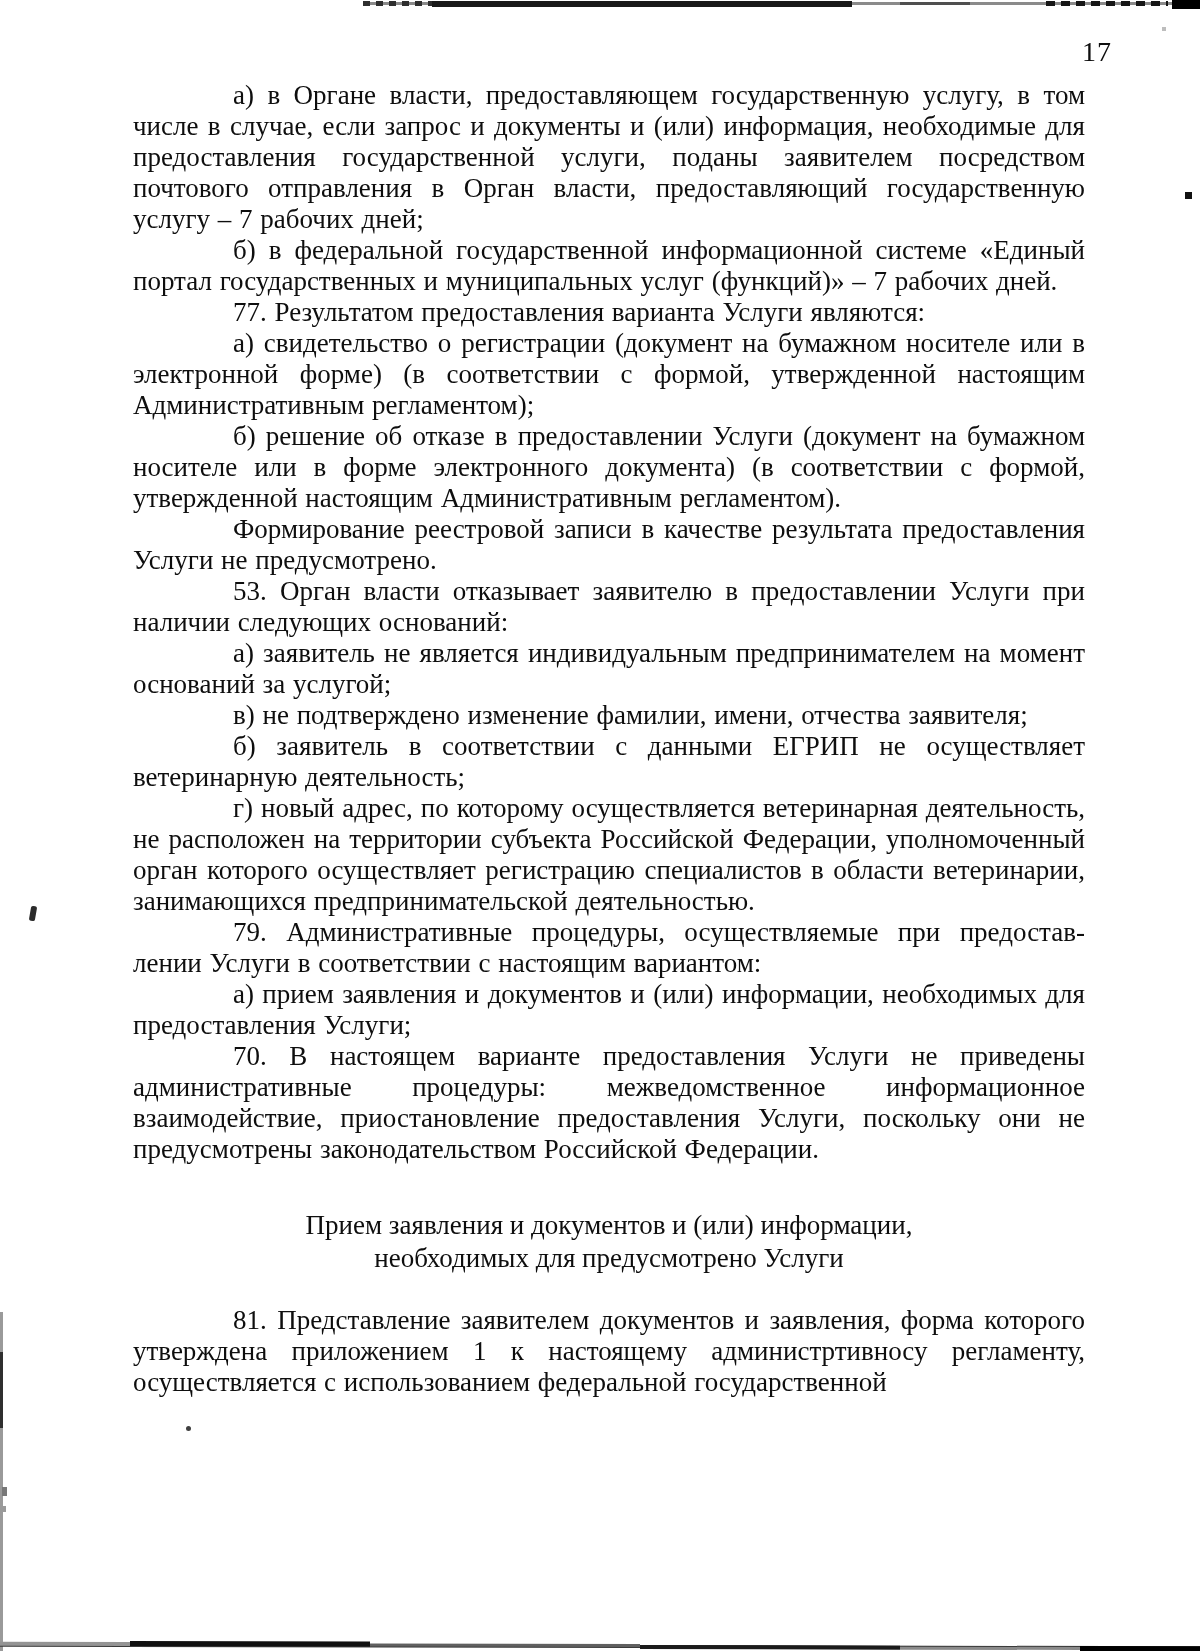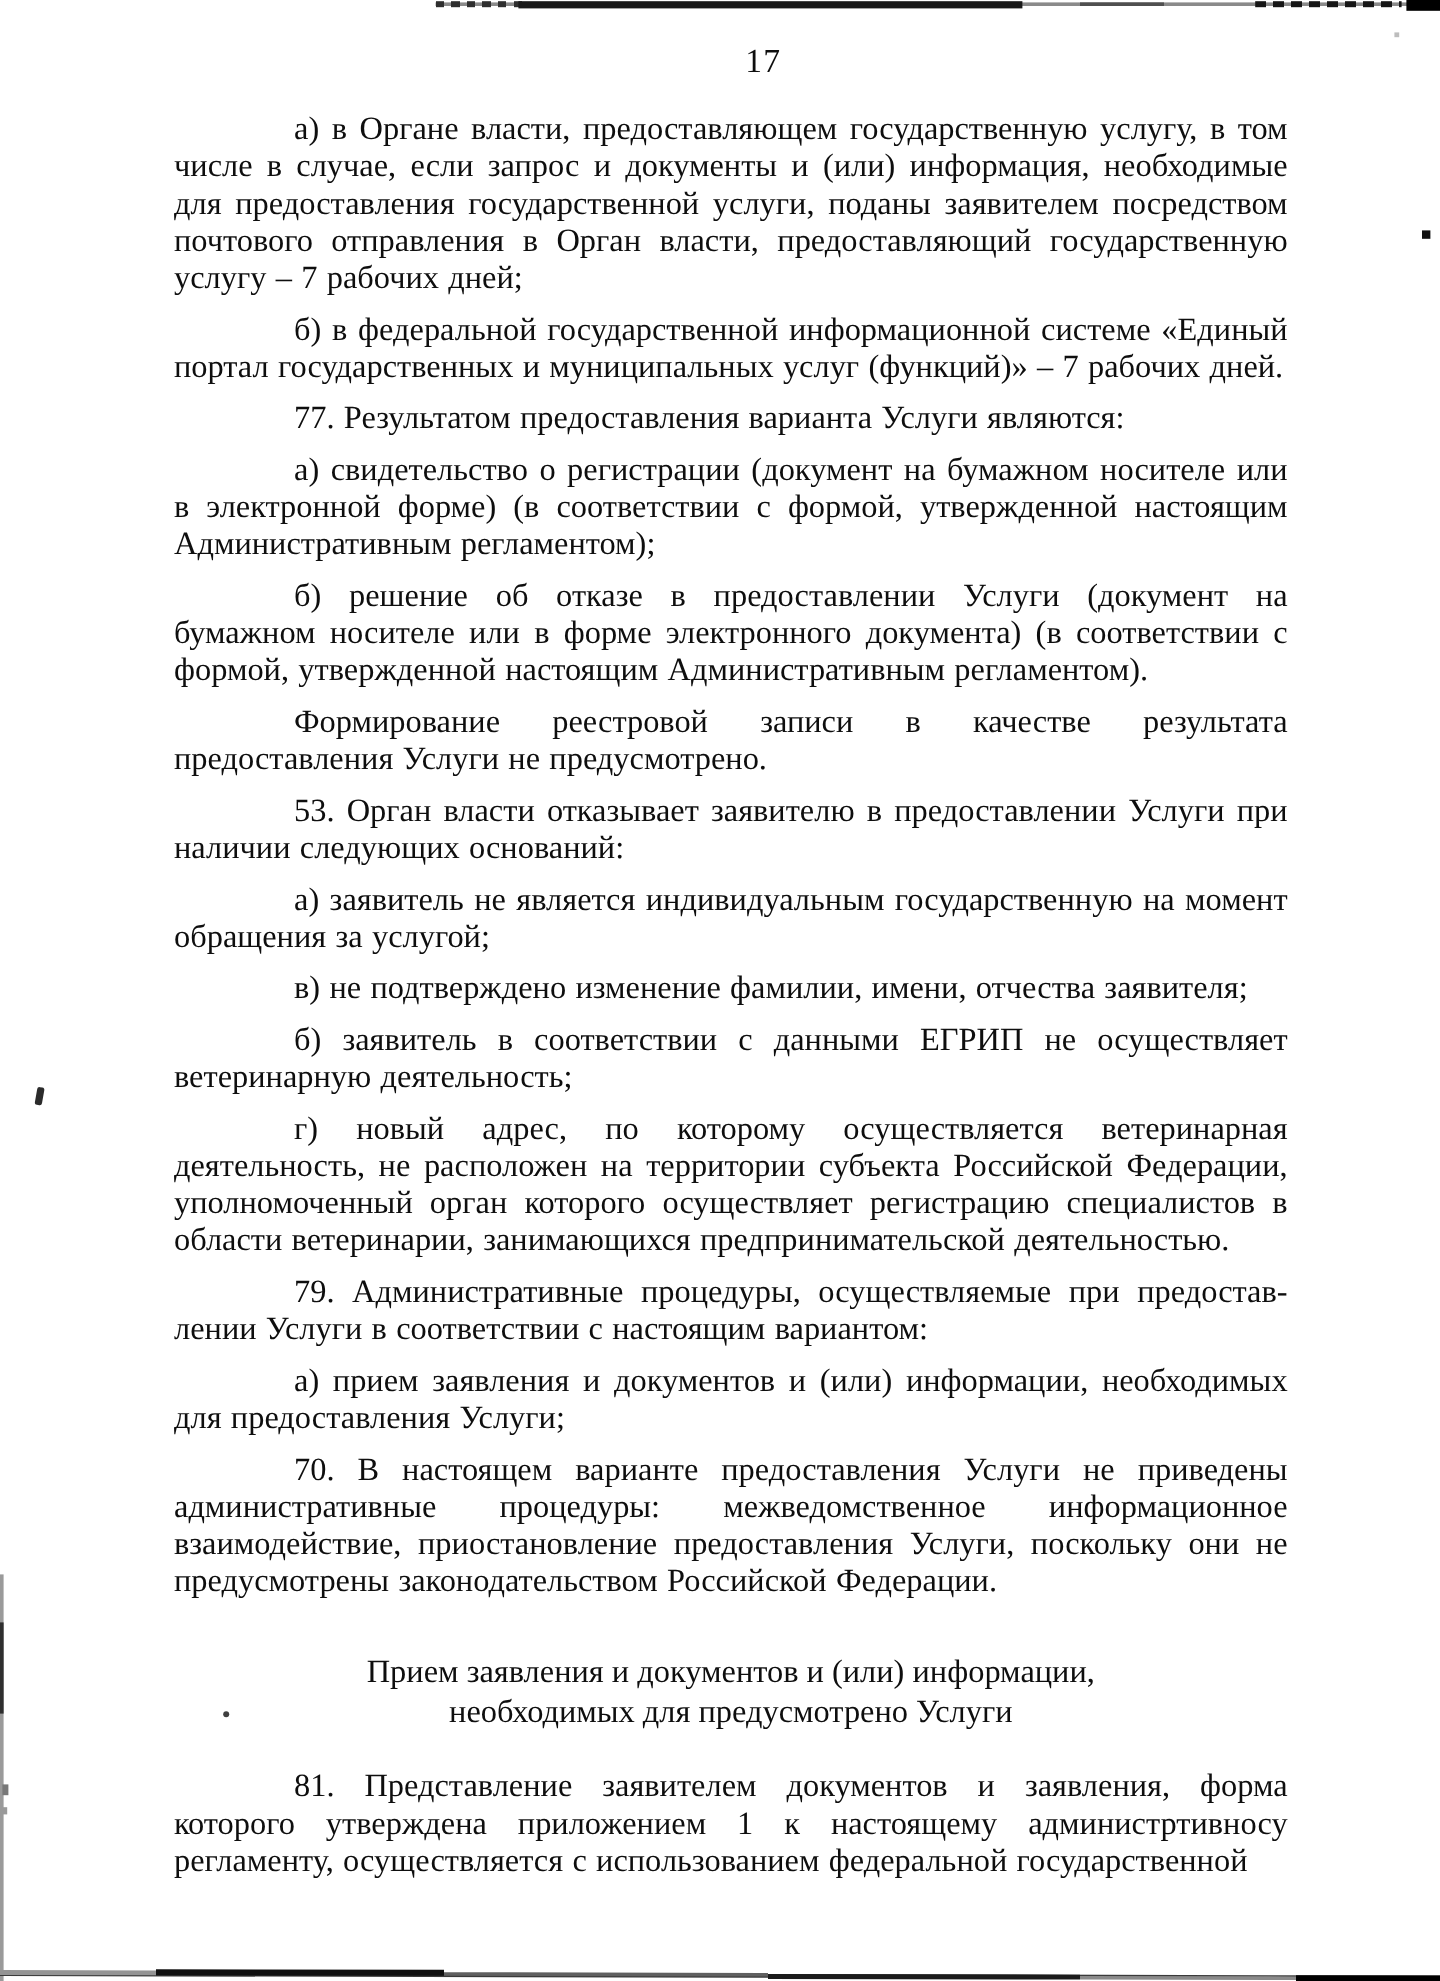--- a/index.html
+++ b/index.html
@@ -11,35 +11,35 @@
     background: #ffffff;
     overflow: hidden;
     font-family: "Liberation Serif", serif;
     color: #0e0e0e;
   }
   .pagenum {
     position: absolute;
     top: 36px;
     left: 160px;
     width: 952px;
-    text-align: center;
+    text-align: right;
     font-size: 28px;
     letter-spacing: 1px;
   }
   .textblock {
     position: absolute;
     top: 80px;
     left: 133px;
     width: 952px;
     font-size: 27px;
     line-height: 31px;
     text-align: justify;
   }
   .para {
-    margin: 12px;
+    margin: 0;
     text-indent: 100px;
     hyphens: manual;
     word-spacing: 1px;
   }
   .heading {
     margin: 44px 0 30px 0;
     font-size: 27px;
     line-height: 33px;
     font-weight: normal;
     text-align: center;
@@ -89,21 +89,21 @@
   <div class="pagenum">17</div>
 
   <div class="textblock">
     <p class="para">а) в Органе власти, предоставляющем государственную услугу, в том числе в случае, если запрос и документы и (или) информация, необходимые для предоставления государственной услуги, поданы заявителем посредством почтового отправления в Орган власти, предоставляющий государственную услугу – 7 рабочих дней;</p>
     <p class="para">б) в федеральной государственной информационной системе «Единый портал государственных и муниципальных услуг (функций)» – 7 рабочих дней.</p>
     <p class="para">77. Результатом предоставления варианта Услуги являются:</p>
     <p class="para">а) свидетельство о регистрации (документ на бумажном носителе или в электронной форме) (в соответствии с формой, утвержденной настоящим Административным регламентом);</p>
     <p class="para">б) решение об отказе в предоставлении Услуги (документ на бумажном носителе или в форме электронного документа) (в соответствии с формой, утвержденной настоящим Административным регламентом).</p>
     <p class="para">Формирование реестровой записи в качестве результата предоставления Услуги не предусмотрено.</p>
     <p class="para">53. Орган власти отказывает заявителю в предоставлении Услуги при наличии следующих оснований:</p>
-    <p class="para">а) заявитель не является индивидуальным государственную на момент обращения за услугой;</p>
+    <p class="para">а) заявитель не является индивидуальным предпринимателем на момент оснований за услугой;</p>
     <p class="para">в) не подтверждено изменение фамилии, имени, отчества заявителя;</p>
     <p class="para">б) заявитель в соответствии с данными ЕГРИП не осуществляет ветеринарную деятельность;</p>
     <p class="para">г) новый адрес, по которому осуществляется ветеринарная деятельность, не расположен на территории субъекта Российской Федерации, уполномоченный орган которого осуществляет регистрацию специалистов в области ветеринарии, занимающихся предпринимательской деятельностью.</p>
     <p class="para">79. Административные процедуры, осуществляемые при предостав­лении Услуги в соответствии с настоящим вариантом:</p>
     <p class="para">а) прием заявления и документов и (или) информации, необходимых для предоставления Услуги;</p>
     <p class="para">70. В настоящем варианте предоставления Услуги не приведены административные процедуры: межведомственное информационное взаимодействие, приостановление предоставления Услуги, поскольку они не предусмотрены законодательством Российской Федерации.</p>
 
     <h2 class="heading">
       <span>Прием заявления и документов и (или) информации,</span><br>
       <span>необходимых для предусмотрено Услуги</span>

